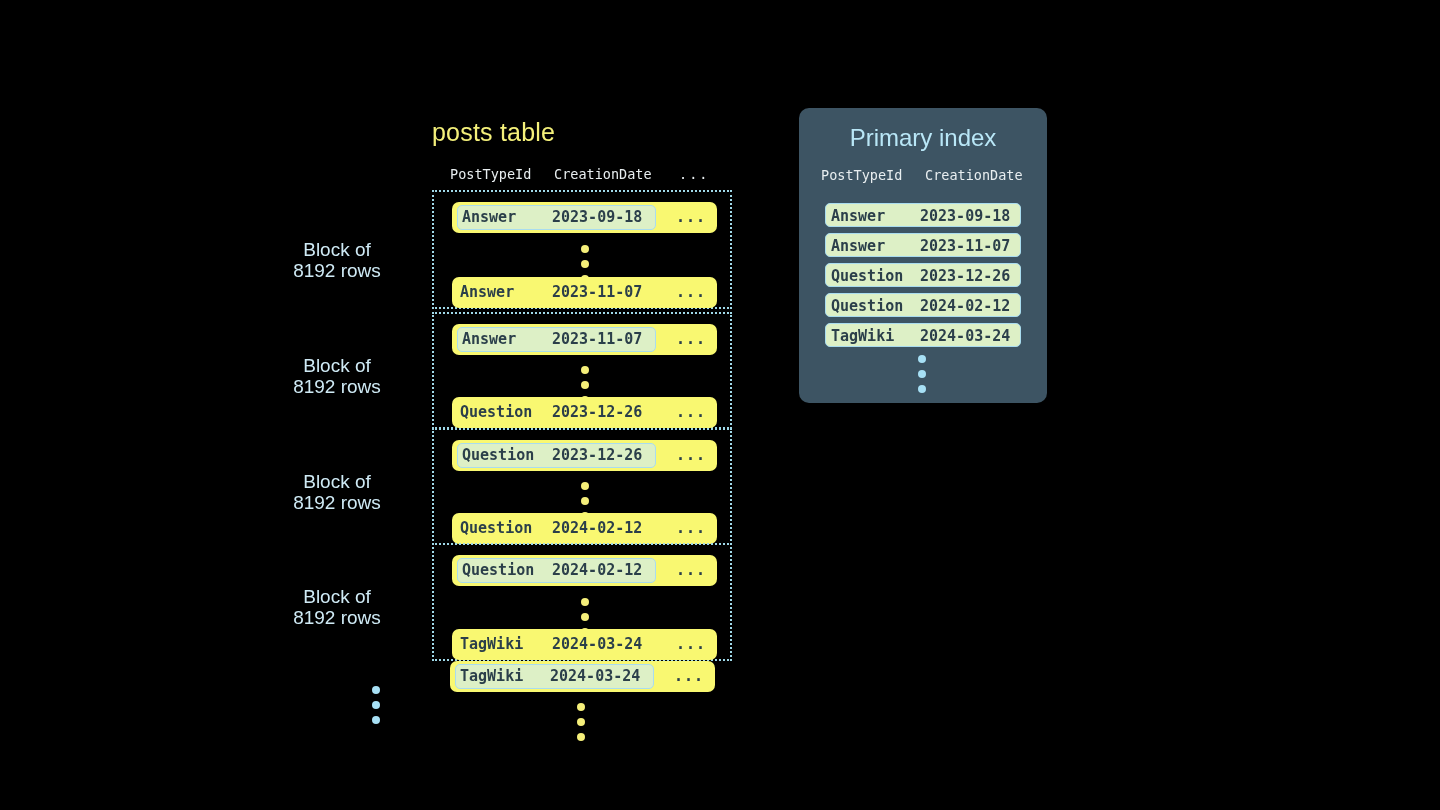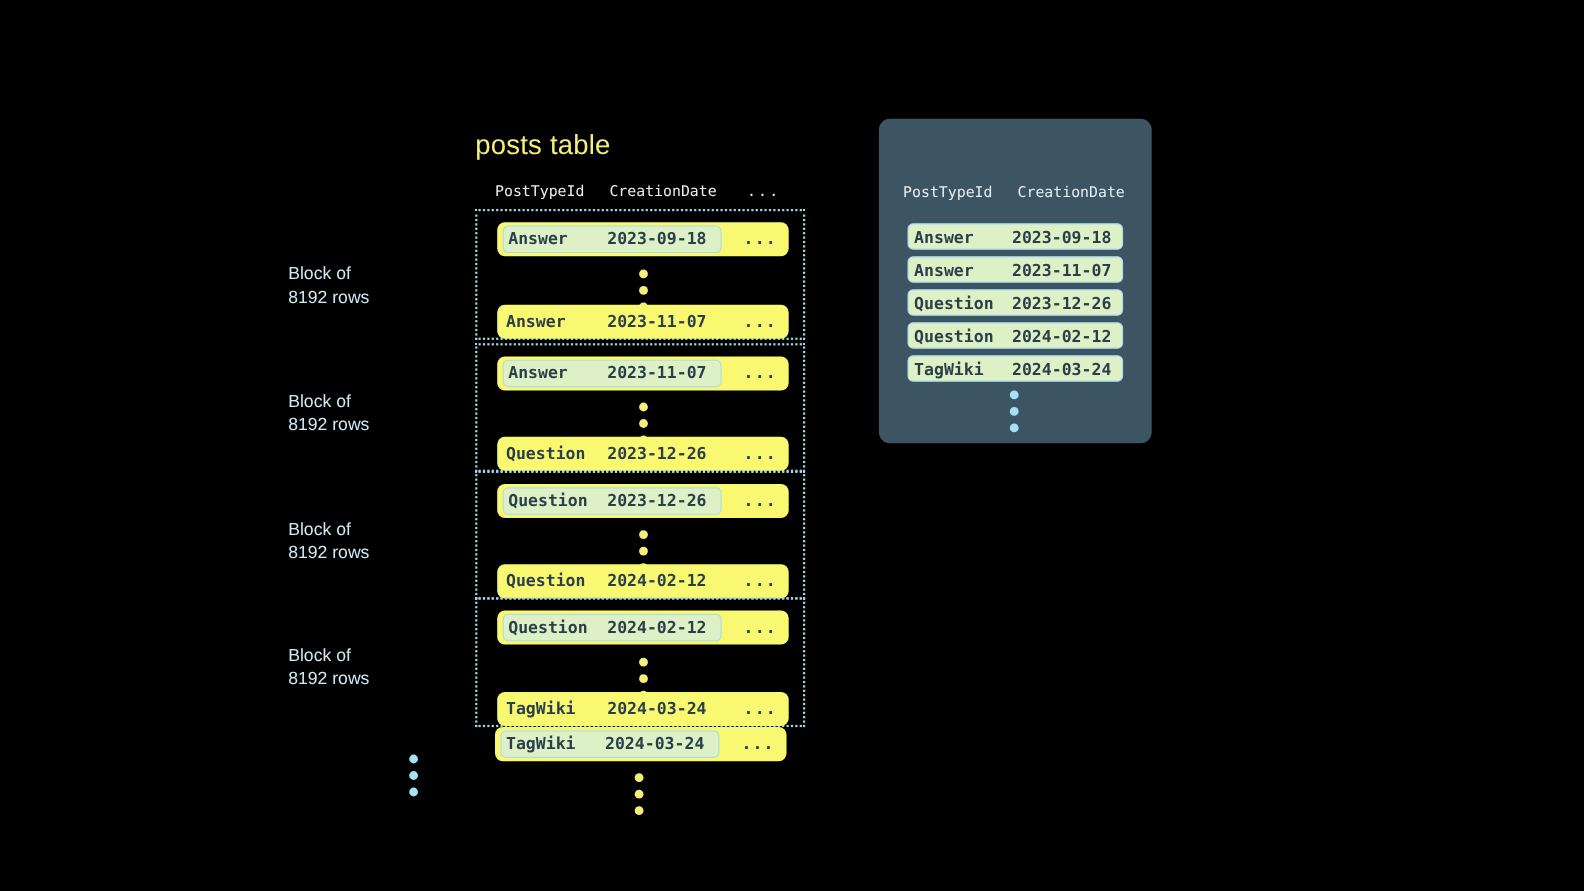--- a/index.html
+++ b/index.html
@@ -34,22 +34,22 @@
 
   
   .block{
     position:absolute;left:102px;
     width:300px;
     border:2px dotted #9fd8e8;
     box-sizing:border-box;
   }
   .block-label{
     position:absolute;
-    width:150px;text-align:left;
-    font-size:16px;line-height:21px;color:#cfeaf5;
+    width:150px;text-align:center;
+    font-size:19px;line-height:21px;color:#cfeaf5;
     white-space:pre-line;
   }
 
   
   .row{
     position:absolute;left:18px;
     width:265px;height:31px;
     background:#f9f871;
     border-radius:7px;
     box-sizing:border-box;
@@ -249,20 +249,21 @@
     <div class="vdots blue" style="left:42px;top:568px;">
       <i></i>
         <i></i>
         <i></i>
     </div>
 
   </div>
 
   <div id="primary-index">
 
+    <div class="index-title">Primary index</div>
 
     <div class="index-headers">
       <span class="ih-ptid">PostTypeId</span>
       <span class="ih-cdate">CreationDate</span>
     </div>
 
     <div class="index-row" style="top:95px;">
       <span class="ir-ptid">Answer</span>
       <span class="ir-cdate">2023-09-18</span>
     </div>

